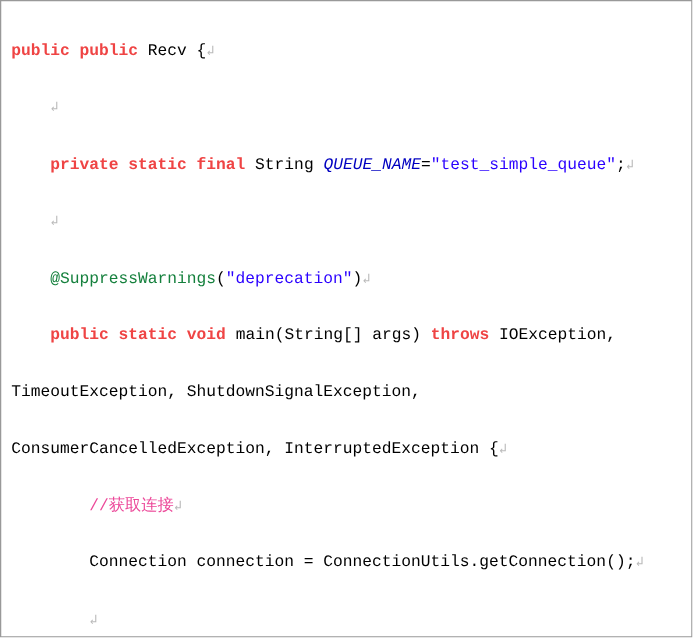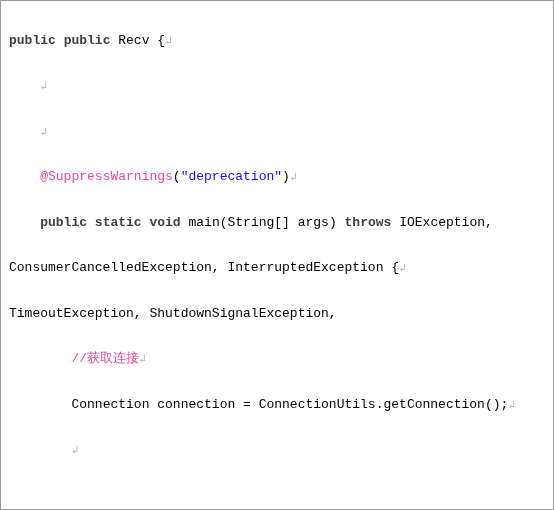--- a/index.html
+++ b/index.html
@@ -13,40 +13,41 @@
   }
   .code-area {
     width: 554px;
     height: 510px;
     box-sizing: border-box;
     padding: 6px 8px;
     border: 1px solid #999;
     white-space: pre;
     overflow: hidden;
   }
-  .kw      { color: #404040; font-weight: bold; }   
+  .kw      { color: #ef4444; font-weight: bold; }   
   .const   { color: #0000c0; font-style: italic; }  
   .str     { color: #2a00ff; }                      
-  .ann     { color: #ec4899; }                      
+  .ann     { color: #15803d; }                      
   .cmt     { color: #ec4899; }
   .smethod { }                  
   .lf      { color: #bbb; font-size: 11px; }
   .line { display: block; }
 </style>
 </head>
 <body>
 
 <div class="code-area">
 <span class="line"><span class="kw">public</span> <span class="kw">public</span> <span>Recv</span><span> {</span><span class="lf">↲</span></span>
 <span class="line">    <span class="lf">↲</span></span>
+<span class="line">    <span class="kw">private</span> <span class="kw">static</span> <span class="kw">final</span> <span>String</span> <span class="const">QUEUE_NAME</span><span>=</span><span class="str">"test_simple_queue"</span><span>;</span><span class="lf">↲</span></span>
 <span class="line">    <span class="lf">↲</span></span>
 <span class="line">    <span class="ann">@SuppressWarnings</span><span>(</span><span class="str">"deprecation"</span><span>)</span><span class="lf">↲</span></span>
 <span class="line">    <span class="kw">public</span> <span class="kw">static</span> <span class="kw">void</span> <span>main(String[] args)</span> <span class="kw">throws</span> <span>IOException,</span></span>
+<span class="line"><span>TimeoutException, ShutdownSignalException,</span></span>
 <span class="line"><span>ConsumerCancelledException, InterruptedException {</span><span class="lf">↲</span></span>
-<span class="line"><span>TimeoutException, ShutdownSignalException,</span></span>
 <span class="line">        <span class="cmt">//获取连接</span><span class="lf">↲</span></span>
 <span class="line">        <span>Connection connection = ConnectionUtils.</span><span class="smethod">getConnection</span><span>();</span><span class="lf">↲</span></span>
 <span class="line">        <span class="lf">↲</span></span>
 
 
 
 
 
 
 

